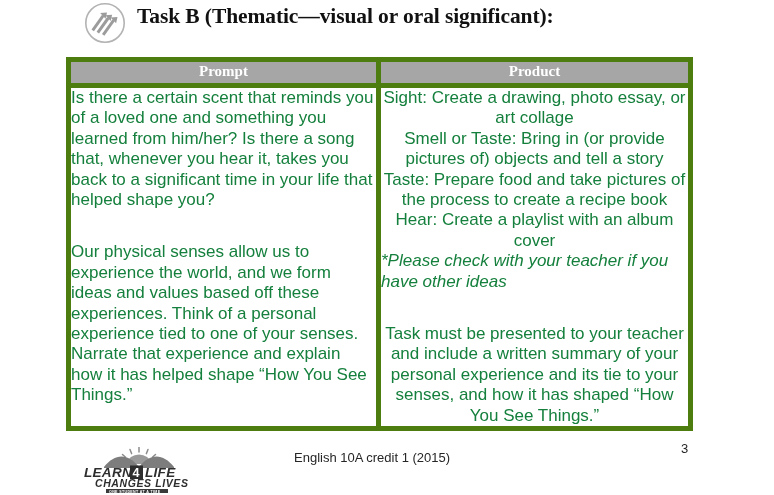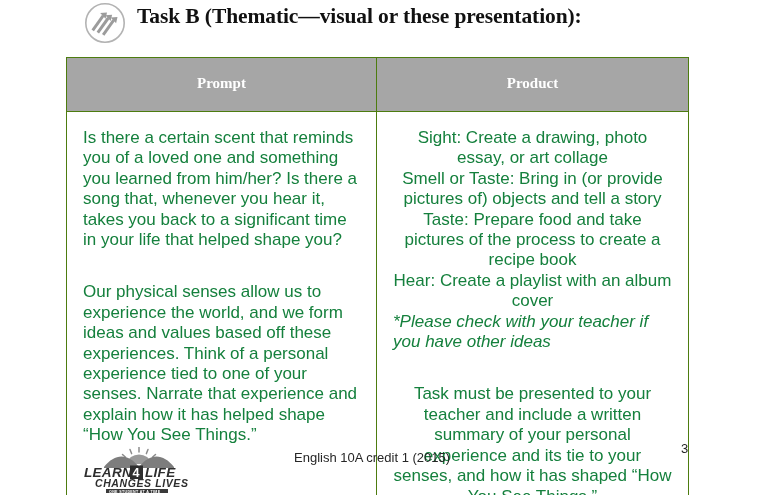--- a/index.html
+++ b/index.html
@@ -46,23 +46,23 @@
   
   #content-table {
     position: absolute;
     left: 66px;
     top: 57px;
     width: 622px;
     border-collapse: collapse;
     table-layout: fixed;
   }
   #content-table td, #content-table th {
-    border: 1px solid #4d7c0f;
+    border: 5px solid #4d7c0f;
     vertical-align: top;
-    padding: 16px;
+    padding: 0;
   }
   .col-left  { width: 310px; }
   .col-right { width: 312px; }
 
   .hdr-cell {
     background: #a6a6a6;
     height: 21px;
     text-align: center;
     vertical-align: middle;
   }
@@ -152,21 +152,21 @@
         <path d="M7.5 27.5 L18.0 12.8 L20.4 14.6 L9.9 29.3 Z"></path>
         <path d="M16.2 11.0 L23.0 10.4 L21.6 16.8 Z"></path>
         <path d="M12.6 29.8 L23.1 15.1 L25.5 16.9 L15.0 31.6 Z"></path>
         <path d="M21.3 13.3 L28.1 12.7 L26.7 19.1 Z"></path>
         <path d="M18.0 32.0 L28.5 17.3 L30.9 19.1 L20.4 33.8 Z"></path>
         <path d="M26.7 15.5 L33.5 14.9 L32.1 21.3 Z"></path>
       </g>
     </svg>
   </span>
 
-  <span id="slide-title">Task B (Thematic—visual or these presentation):</span>
+  <span id="slide-title">Task B (Thematic—visual or oral significant):</span>
 </div>
 
 <table id="content-table">
   <colgroup>
     <col class="col-left">
     <col class="col-right">
   </colgroup>
   <thead>
     <tr>
       <th class="hdr-cell">

